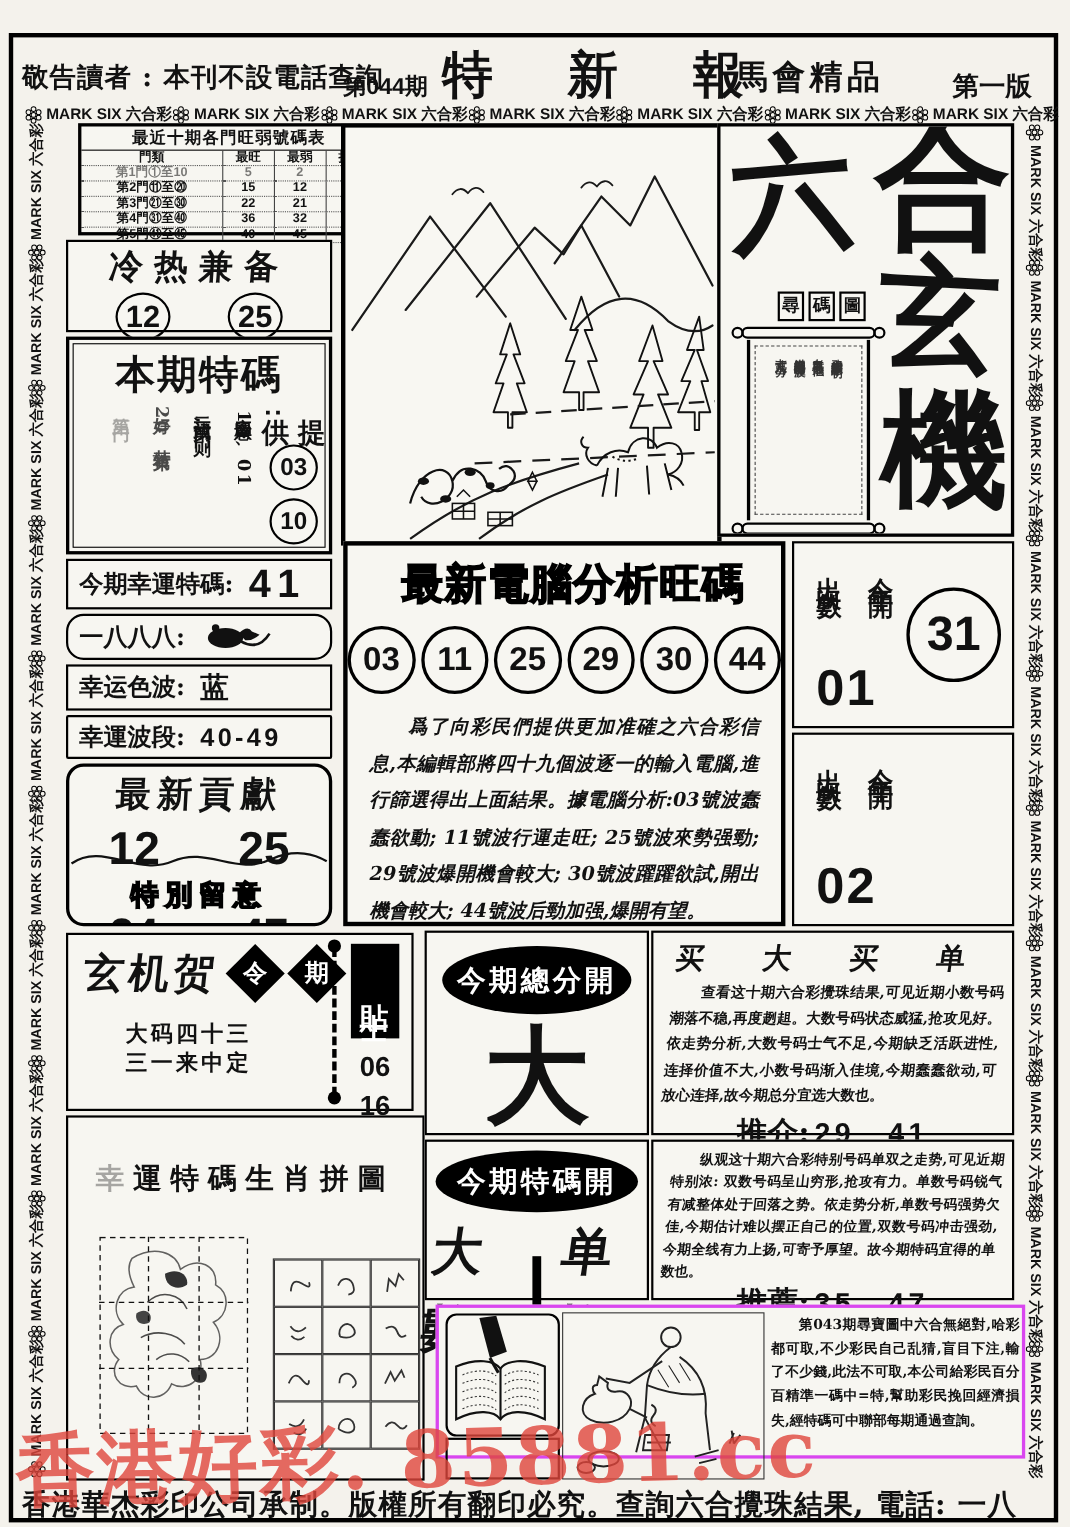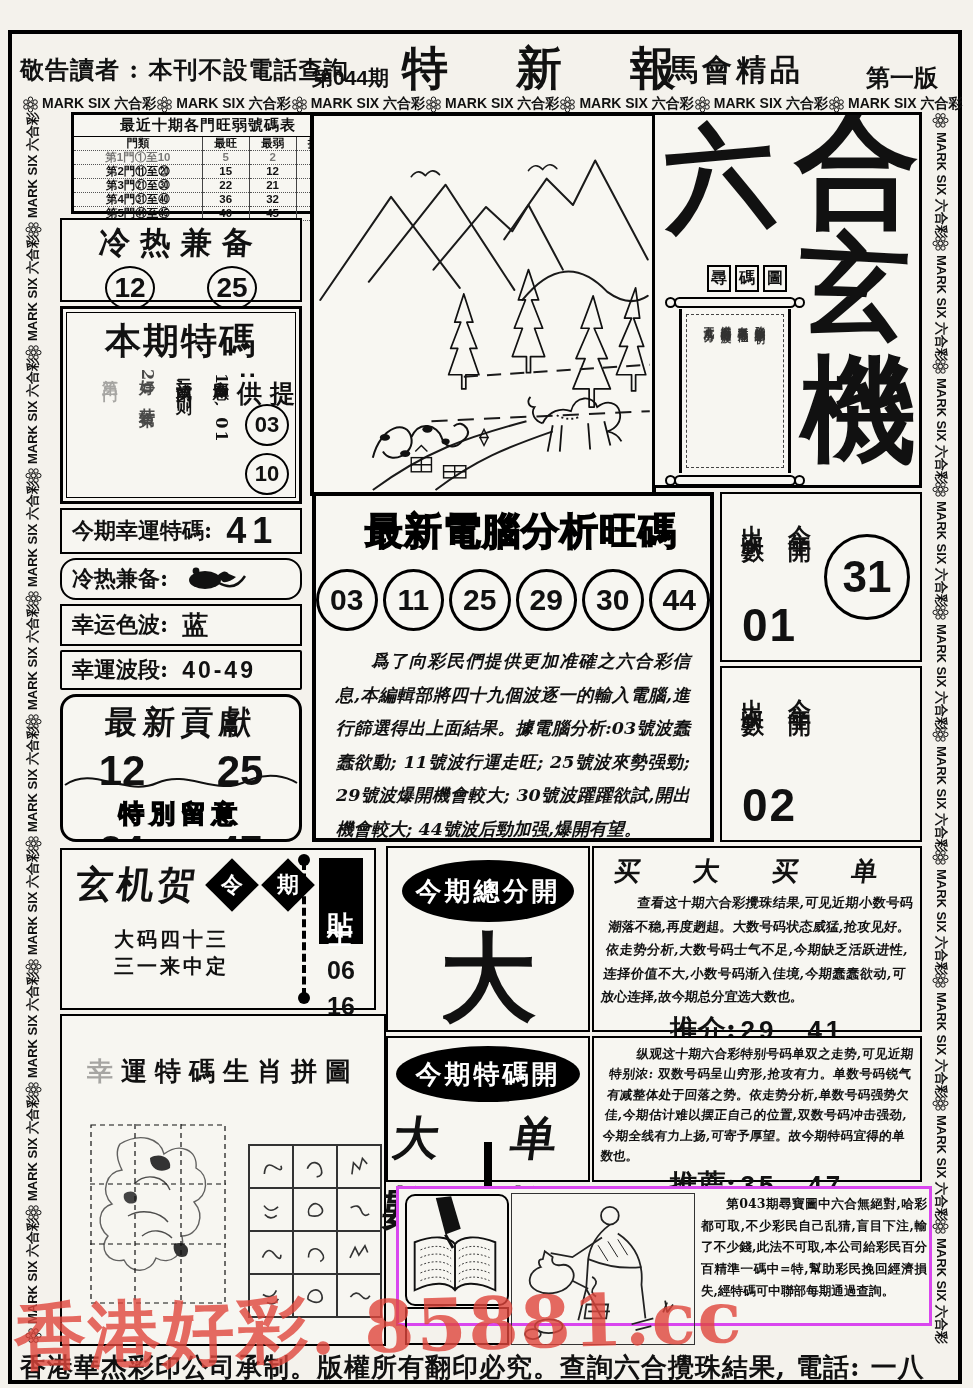--- a/index.html
+++ b/index.html
@@ -678,21 +678,21 @@
           <div class="note-col">第三门</div>
         </div>
     </div>
   </div>
 
   <div class="abs lrow lr1">
     <span class="lab">今期幸運特碼:</span>
     <span class="val">41</span>
   </div>
   <div class="abs lrow lr2">
-    <span class="lab">冷热兼备:</span>
+    <span class="lab">一八八八:</span>
     <span class="val">
       <svg width="66" height="30" viewBox="0 0 64 30">
         <ellipse cx="22" cy="18" rx="16" ry="9" fill="#111"></ellipse>
         <path d="M34,14 q8,-8 12,-2 l7,3 q-7,6 -13,5 z" fill="#111"></path>
         <path d="M36,21 q16,9 26,-7" fill="none" stroke="#111" stroke-width="2.4"></path>
         <circle cx="13" cy="9" r="3.4" fill="#111"></circle>
       </svg>
     </span>
   </div>
   <div class="abs lrow lr3">

